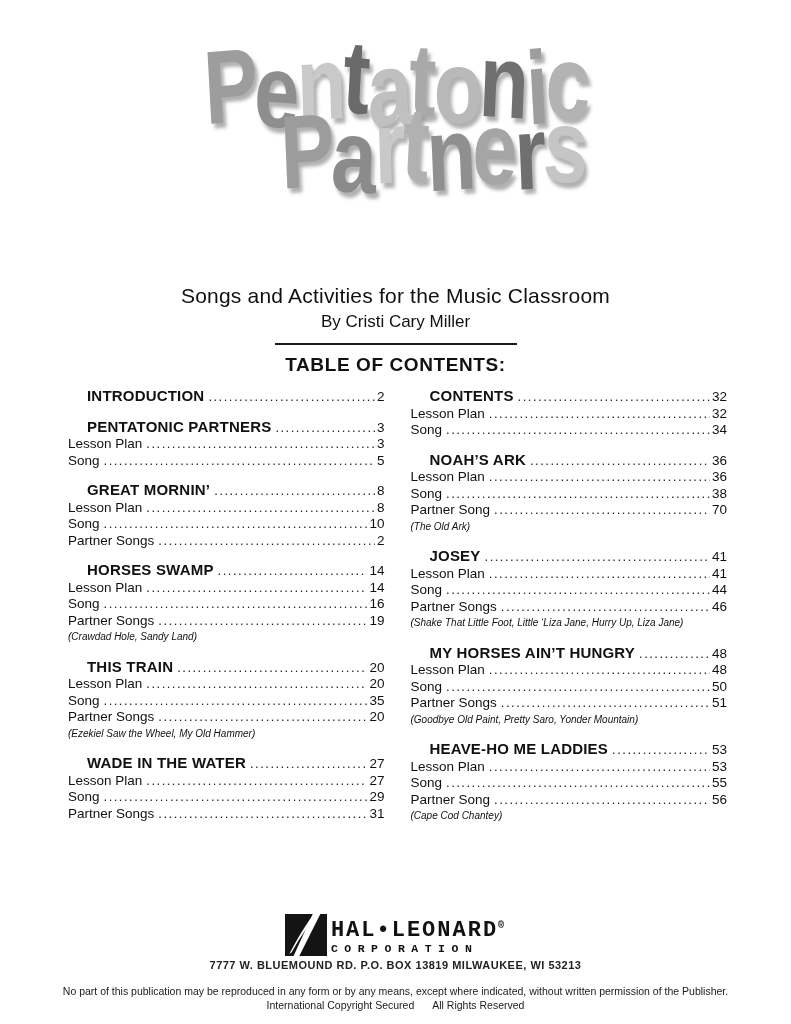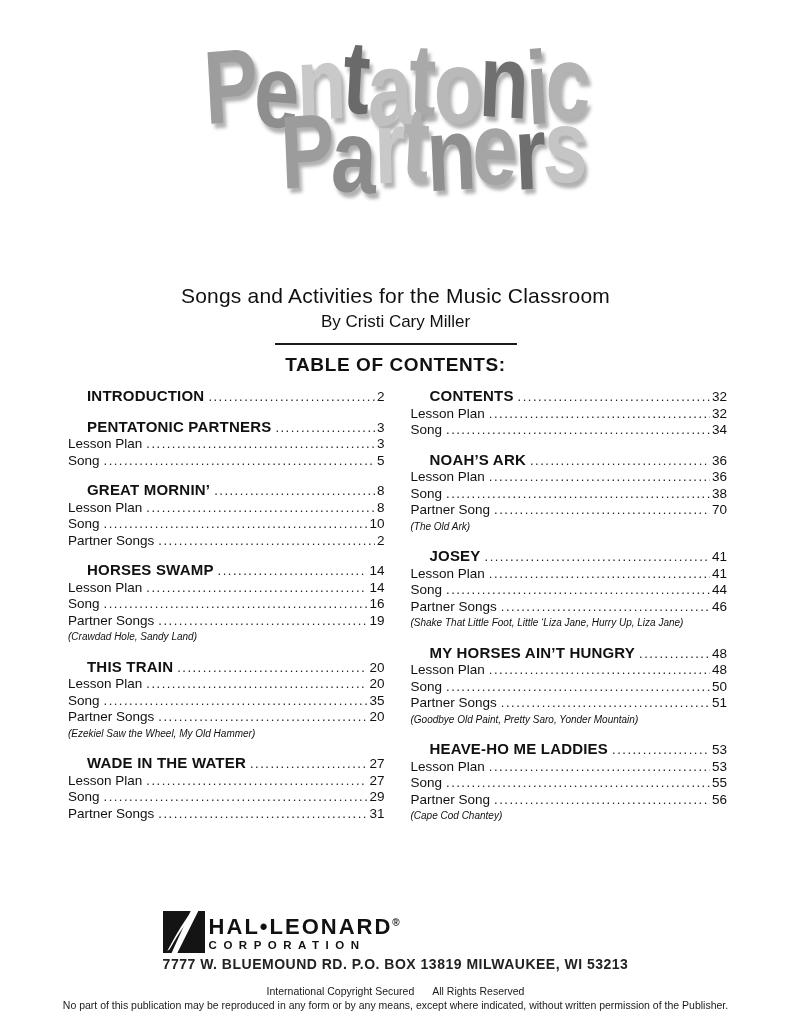--- a/index.html
+++ b/index.html
@@ -127,42 +127,44 @@
   .footer {
     position: absolute;
     left: 0; right: 0;
     bottom: 12px;
     text-align: center;
   }
   .publisher { display: inline-block; }
   .logo-row {
     display: flex;
     align-items: center;
+    justify-content: center;
     gap: 4px;
+    font-family: Liberation Mono, monospace;
   }
   .logo-mark { width: 42px; height: 42px; display: block; }
   .pub-text { text-align: left; }
   .pub-name {
     font-size: 22px;
     font-weight: bold;
     letter-spacing: 2px;
     line-height: 22px;
     color: #111;
   }
   .pub-reg { font-size: 10px; vertical-align: super; font-weight: bold; }
   .pub-corp {
     font-size: 11.5px;
     font-weight: bold;
     letter-spacing: 6.5px;
     line-height: 13px;
     color: #111;
   }
   .pub-address {
     margin-top: 3px;
-    font-size: 14px;
+    font-size: 11px;
     font-weight: bold;
     letter-spacing: 0.5px;
     color: #222;
   }
   .copyright {
     margin-top: 11px;
     font-size: 10.5px;
     line-height: 14px;
     color: #1a1a1a;
   }
@@ -424,18 +426,18 @@
           <path d="M7 40 C16 24 25 11 33 1 L29.5 1 C21 12 13 26 4.5 42 Z" fill="#ffffff"></path>
         </svg>
         <div class="pub-text">
           <div class="pub-name"><span>HAL•LEONARD</span><span class="pub-reg">®</span></div>
           <div class="pub-corp">CORPORATION</div>
         </div>
       </div>
       <div class="pub-address">7777 W. BLUEMOUND RD. P.O. BOX 13819 MILWAUKEE, WI 53213</div>
     </div>
     <div class="copyright">
+      <div>No part of this publication may be reproduced in any form or by any means, except where indicated, without written permission of the Publisher.</div>
       <div><span>International Copyright Secured</span><span class="cr-gap"></span><span>All Rights Reserved</span></div>
-      <div>No part of this publication may be reproduced in any form or by any means, except where indicated, without written permission of the Publisher.</div>
     </div>
   </footer>
 
 </div>
 
 </body></html>

